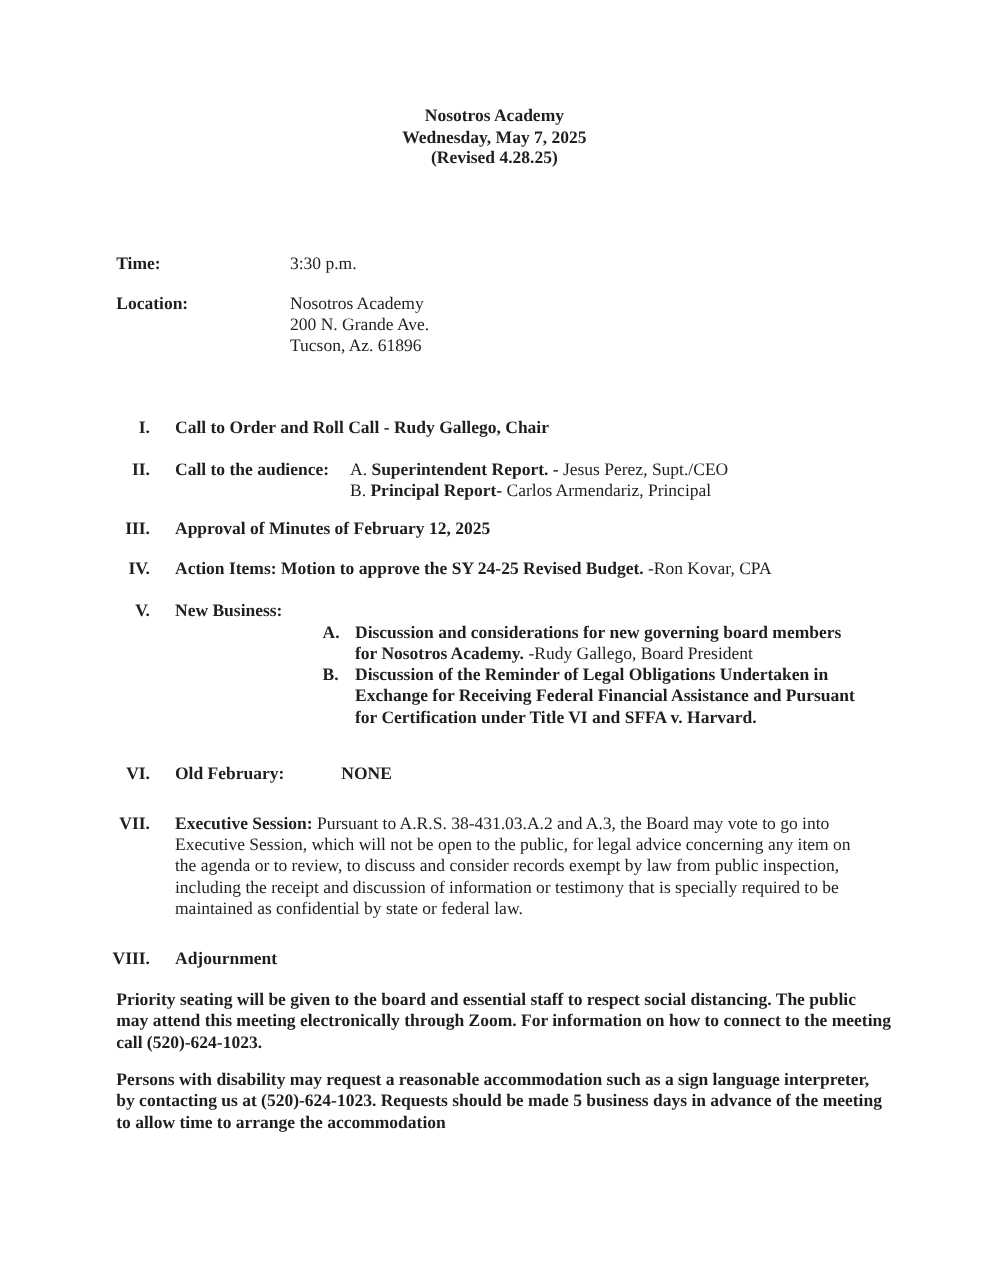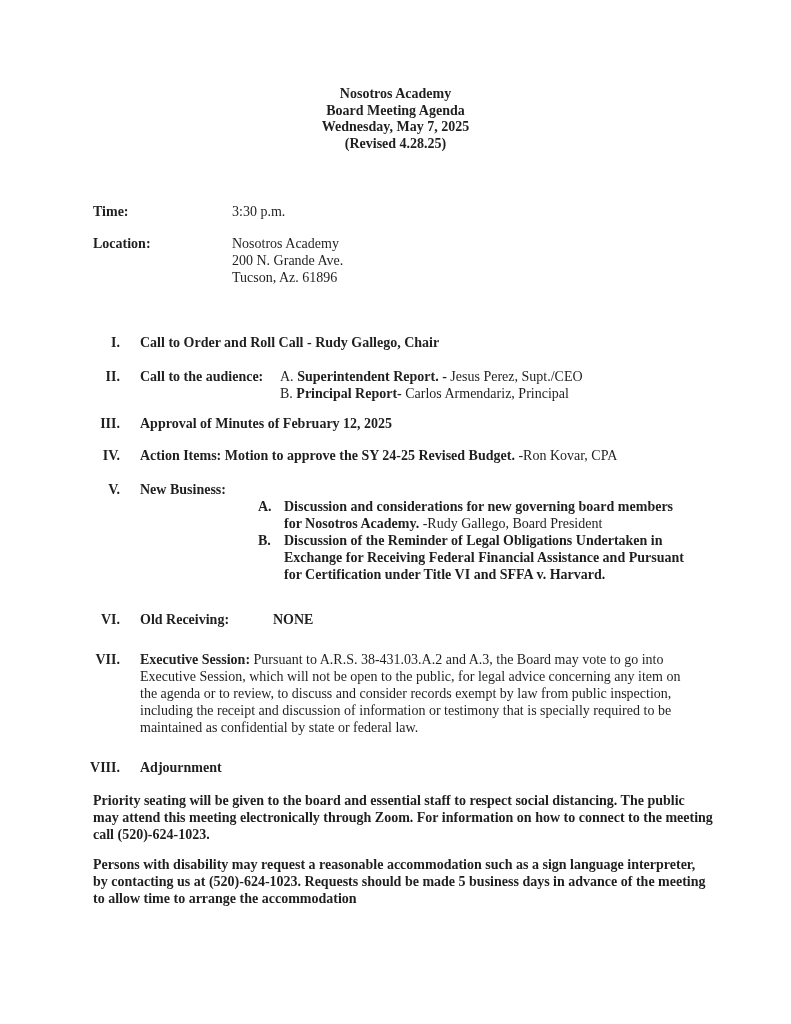--- a/index.html
+++ b/index.html
@@ -50,21 +50,20 @@
     font-weight:bold;
   }
 </style>
 </head>
 <body>
 
 <div class="page">
 
   <div class="title-block">
     <div>Nosotros Academy</div>
-    <div>Board Meeting Agenda</div>
     <div>Wednesday, May 7, 2025</div>
     <div>(Revised 4.28.25)</div>
   </div>
 
   <div class="info-row" style="top:203px">
     <span class="info-label">Time:</span>
     <span class="info-value">3:30 p.m.</span>
   </div>
 
   <div class="info-row" style="top:235px">
@@ -116,21 +115,21 @@
       </div>
       <div class="sub-item">
         <span class="sub-letter">B.</span>
         <span class="b">Discussion of the Reminder of Legal Obligations Undertaken in Exchange for Receiving Federal Financial Assistance and Pursuant for Certification under Title VI and SFFA v. Harvard.</span>
       </div>
     </div>
   </div>
 
   <div class="agenda-item" style="top:611px">
     <span class="num">VI.</span>
-    <span class="item-content b">Old Receiving:</span>
+    <span class="item-content b">Old February:</span>
     <span class="none-value">NONE</span>
   </div>
 
   <div class="agenda-item" style="top:651px">
     <span class="num">VII.</span>
     <div class="exec-body">
       <span class="b">Executive Session: </span><span class="r">Pursuant to A.R.S. 38-431.03.A.2 and A.3, the Board may vote to go into Executive Session, which will not be open to the public, for legal advice concerning any item on the agenda or to review, to discuss and consider records exempt by law from public inspection, including the receipt and discussion of information or testimony that is specially required to be maintained as confidential by state or federal law.</span>
     </div>
   </div>
 

